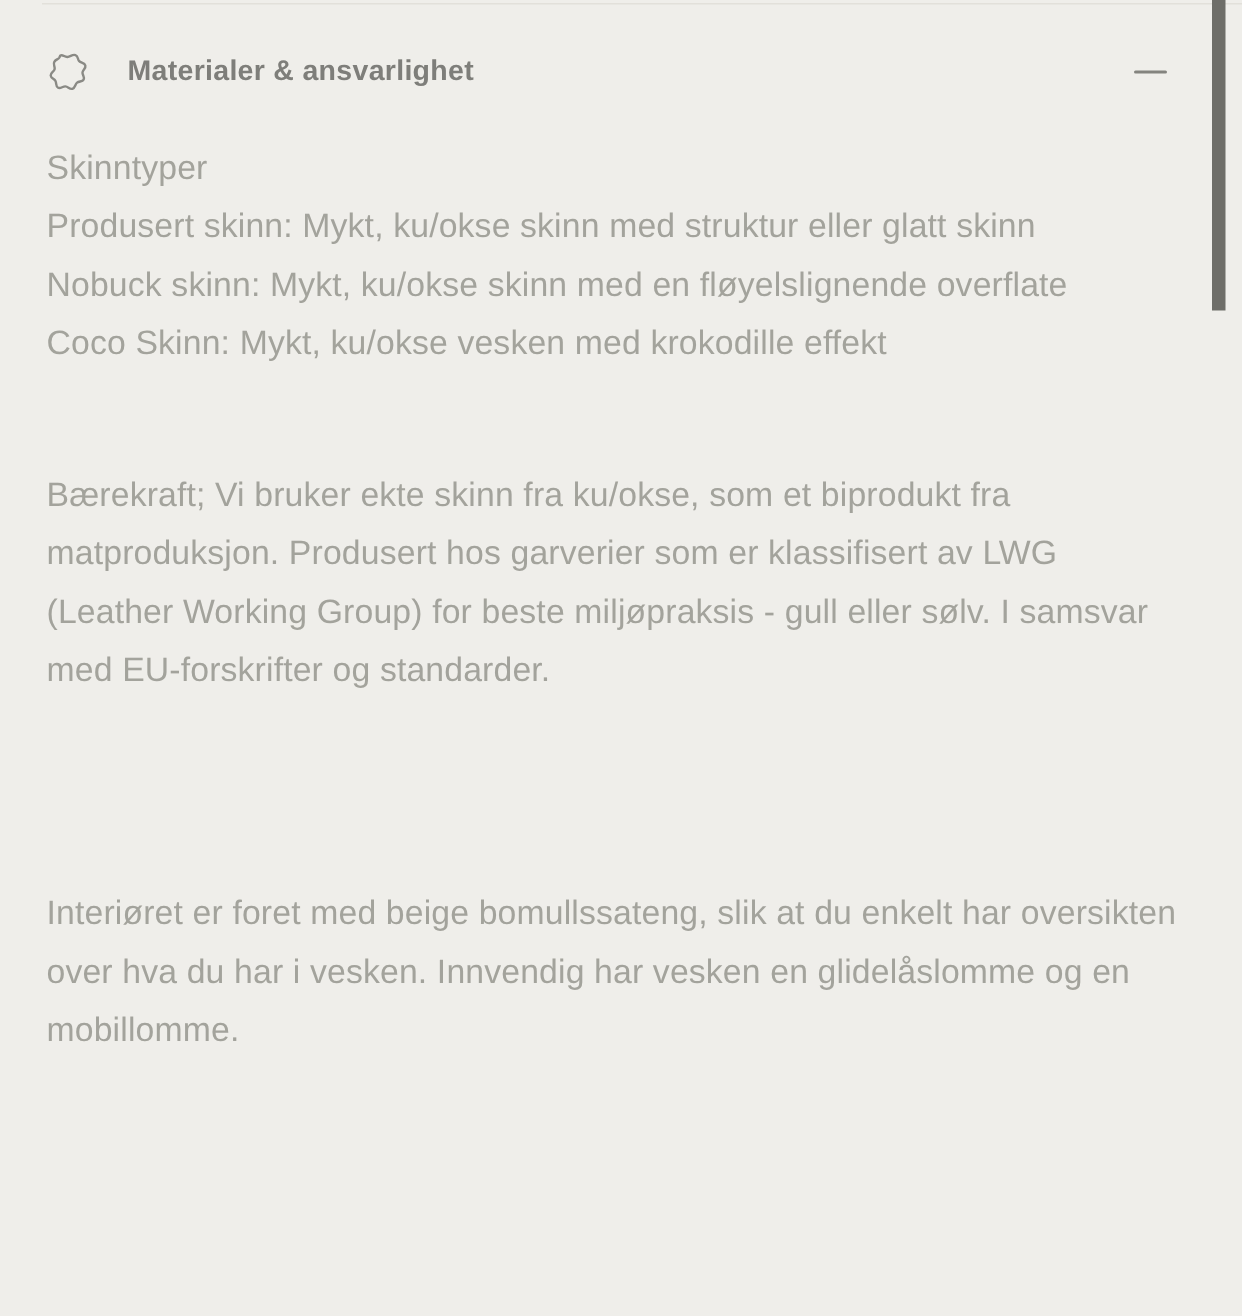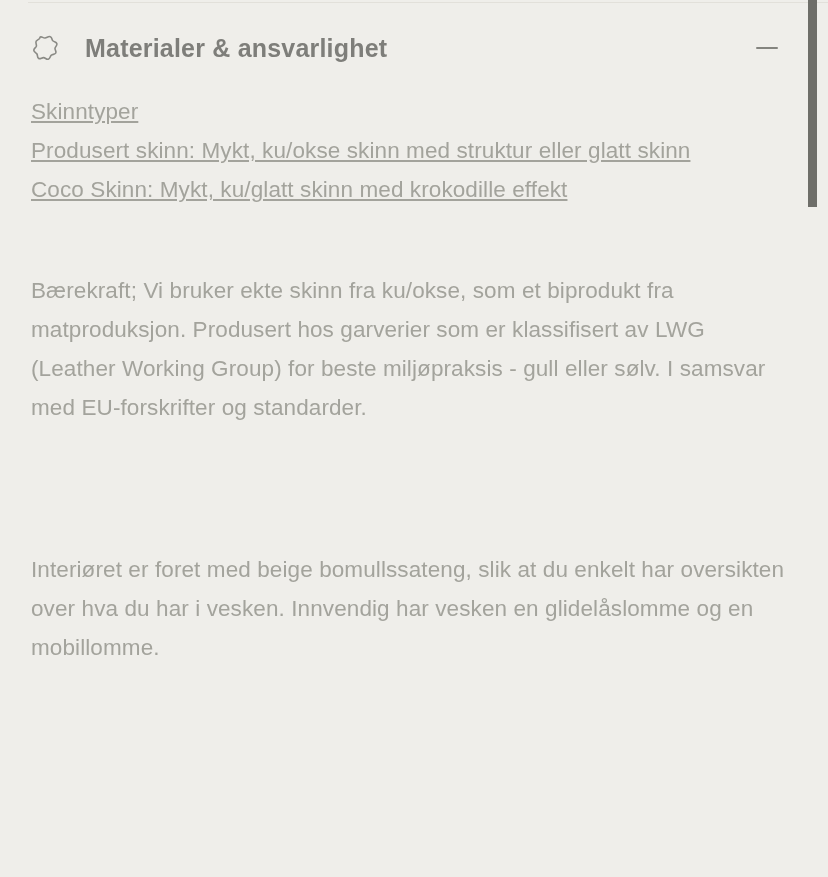--- a/index.html
+++ b/index.html
@@ -56,21 +56,21 @@
     display: flex;
     align-items: center;
     justify-content: center;
   }
   #hide-icon svg {
     display: block;
   }
 
   #accordion-title {
     margin-left: 22px;
-    font-size: 25px;
+    font-size: 19px;
     font-weight: bold;
     letter-spacing: 0.2px;
     color: #7e7e7a;
     white-space: nowrap;
   }
 
   #collapse-toggle {
     margin-left: auto;
     margin-right: 48px;
     width: 26px;
@@ -96,21 +96,20 @@
     padding: 0 40px 0 31px;
     box-sizing: border-box;
     color: #a3a39c;
     font-size: 22.5px;
     line-height: 39px;
     letter-spacing: 0.1px;
   }
 
   .text-block {
     margin: 0;
-    text-decoration: underline;
   }
   .block-gap {
     height: 39px;
   }
   .text-line {
     display: block;
     white-space: nowrap;
   }
   .paragraph {
     display: block;
@@ -171,21 +170,22 @@
       <span class="bar"></span>
     </span>
 
   </div>
 
   <div id="accordion-body">
 
     <div class="text-block">
       <span class="text-line">Skinntyper</span>
       <span class="text-line">Produsert skinn: Mykt, ku/okse skinn med struktur eller glatt skinn</span>
-      <span class="text-line">Coco Skinn: Mykt, ku/glatt skinn med krokodille effekt</span>
+      <span class="text-line">Nobuck skinn: Mykt, ku/okse skinn med en fløyelslignende overflate</span>
+      <span class="text-line">Coco Skinn: Mykt, ku/okse vesken med krokodille effekt</span>
     </div>
 
     <div class="block-gap"></div>
 
     <p class="paragraph">Bærekraft; Vi bruker ekte skinn fra ku/okse, som et biprodukt fra matproduksjon. Produsert hos garverier som er klassifisert av LWG (Leather Working Group) for beste miljøpraksis - gull eller sølv. I samsvar med EU-forskrifter og standarder.</p>
 
     <div class="block-gap"></div>
 
 
     <div class="block-gap"></div>

